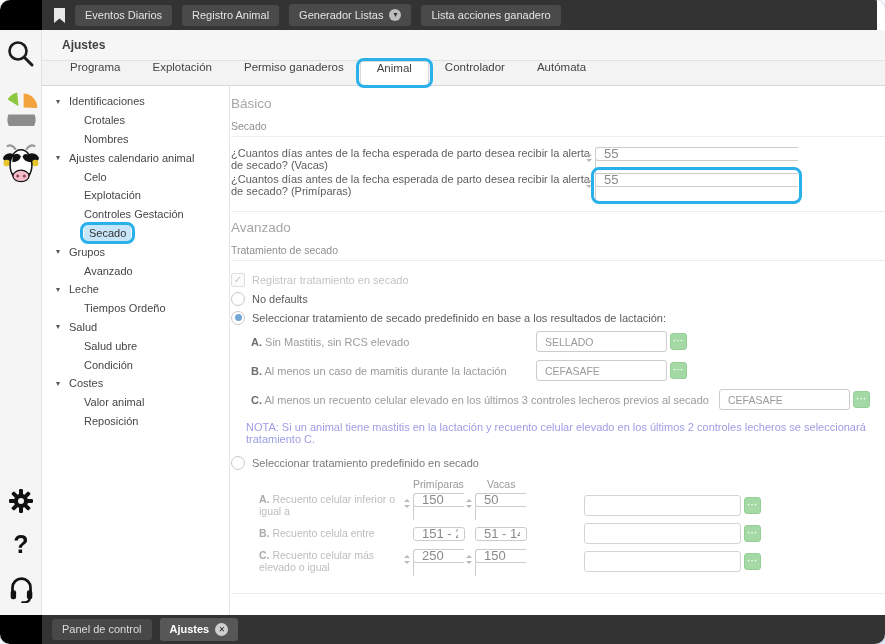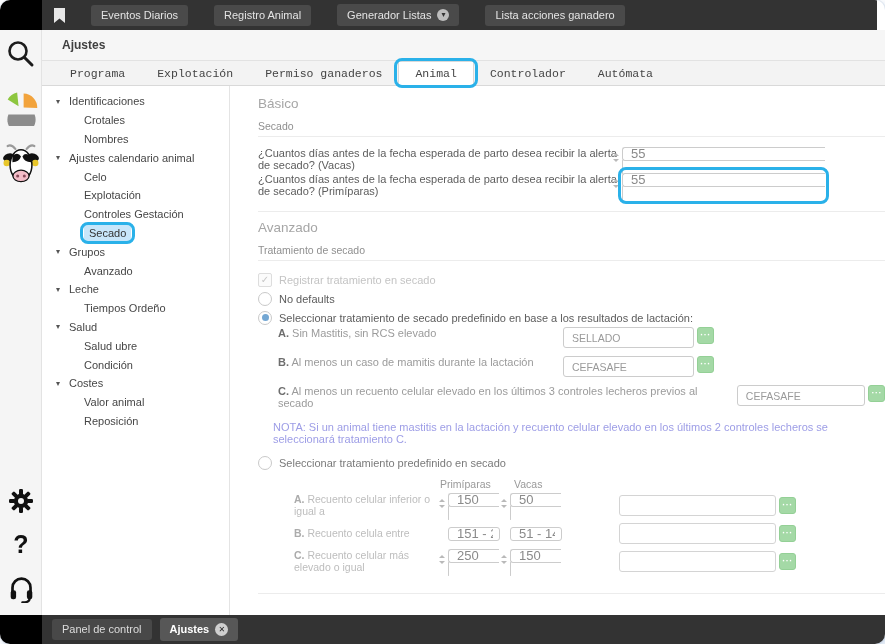--- a/index.html
+++ b/index.html
@@ -2,47 +2,47 @@
 <html><head>
 <meta charset="utf-8">
 <style>
   html,body{margin:0;padding:0;background:#fff;}
   body{font-family:"Liberation Sans",sans-serif;}
   .frame{position:relative;width:885px;height:644px;border-radius:10px;overflow:hidden;background:#fff;
          box-shadow:3px 4px 10px rgba(140,170,210,.45), 0 0 0 1px #eef1f5;}
   
   .corner-tl{position:absolute;left:0;top:0;width:42px;height:30px;background:#000;}
   .corner-bl{position:absolute;left:0;bottom:0;width:42px;height:29px;background:#000;}
-  .topbar{position:absolute;left:42px;top:0;right:8px;height:30px;background:#333;display:flex;align-items:center;gap:26px;padding-left:12px;box-sizing:border-box;}
+  .topbar{position:absolute;left:42px;top:0;right:8px;height:30px;background:#333;display:flex;align-items:center;gap:10px;padding-left:12px;box-sizing:border-box;}
   .tb-btn{background:#4a4a4a;color:#e4e4e4;font-size:11px;line-height:1;padding:5px 10px;border-radius:3px;display:flex;align-items:center;gap:6px;white-space:nowrap;}
   .chev-circle{width:12px;height:12px;border-radius:50%;background:#bdbdbd;color:#333;font-size:8px;line-height:12px;text-align:center;font-family:"DejaVu Sans",sans-serif;}
   .bottombar{position:absolute;left:42px;right:0;bottom:0;height:29px;background:#333;display:flex;align-items:center;gap:8px;padding-left:10px;box-sizing:border-box;}
   .bb-btn{background:#484848;color:#dcdcdc;font-size:11px;line-height:1;padding:5px 10px;border-radius:3px;display:flex;align-items:center;gap:6px;white-space:nowrap;}
   .bb-btn.active{background:#575757;color:#fff;font-weight:700;}
   .close-circle{width:13px;height:13px;border-radius:50%;background:#cfcfcf;color:#2a2a2a;font-size:8px;line-height:13px;text-align:center;font-family:"DejaVu Sans",sans-serif;}
   
   .rail{position:absolute;left:0;top:30px;bottom:29px;width:42px;background:#f5f5f5;border-right:1px solid #e3e3e3;box-sizing:border-box;}
   .rail .ric{position:absolute;left:0;width:42px;display:flex;justify-content:center;}
   .help-glyph{font-size:25px;font-weight:700;color:#111;}
   
   .hdr{position:absolute;left:42px;top:30px;right:0;height:31px;background:#f6f6f6;border-bottom:1px solid #e2e2e2;line-height:30px;padding-left:20px;font-size:12px;font-weight:700;color:#3f3f3f;box-sizing:border-box;}
   .tabstrip{position:absolute;left:42px;top:61px;right:0;height:25px;background:#f3f3f3;border-bottom:1px solid #d9d9d9;display:flex;align-items:stretch;padding-left:12px;font-size:11.5px;color:#444;box-sizing:border-box;}
-  .tab{padding:0 16px;display:flex;align-items:center;position:relative;font-family:Liberation Mono, monospace;}
+  .tab{padding:0 16px;display:flex;position:relative;}
   .tab.active{background:#fff;border:1px solid #d9d9d9;border-bottom:1px solid #fff;margin-bottom:-1px;}
   
   .ann{position:absolute;border:3px solid #2ab1e9;border-radius:8px;pointer-events:none;z-index:6;}
   
   .sidebar{position:absolute;left:42px;top:86px;width:188px;bottom:29px;background:#fff;border-right:1px solid #e4e4e4;box-sizing:border-box;padding-top:6px;font-size:11px;color:#464646;}
   .trow{height:18.8px;display:flex;align-items:center;padding-left:14px;}
   .trow .arr{width:13px;font-size:8px;color:#555;font-family:"DejaVu Sans",sans-serif;}
   .trow.child{padding-left:42px;}
   .sel-wrap{position:relative;display:inline-block;}
   .sel-label{background:#c8e6fa;padding:2px 5px;border-radius:2px;color:#333;}
   
-  .content{position:absolute;left:231px;top:86px;right:0;bottom:29px;background:#fff;box-sizing:border-box;padding:2px 0 0 27px;font-size:11px;color:#555;overflow:hidden;}
+  .content{position:absolute;left:231px;top:86px;right:0;bottom:29px;background:#fff;box-sizing:border-box;padding:2px 0 0 0;font-size:11px;color:#555;overflow:hidden;}
   .sec-title{font-size:13.5px;color:#a6a6a6;font-weight:400;margin:8px 0 9px 0;}
   .group-label{font-size:10.5px;color:#8f8f8f;padding-bottom:4px;border-bottom:1px solid #ececec;margin-bottom:9px;}
   .section{border-bottom:1px solid #ececec;}
   .section.basico{padding-bottom:13px;}
   .section.avanzado{padding-bottom:16px;}
   .q-row{display:flex;align-items:center;height:26px;}
   .q-label{width:364px;color:#5d5d5d;}
   .num-wrap{position:relative;display:inline-block;}
   .num-input{position:relative;width:55px;height:22px;border:1px solid #ccc;border-radius:3px;background:#fff;box-sizing:border-box;}
   .num-input input{border:none;outline:none;background:transparent;width:100%;height:100%;padding:0 16px 0 8px;font-size:13px;color:#8a8a8a;box-sizing:border-box;font-family:"Liberation Sans",sans-serif;}
@@ -51,33 +51,33 @@
   .spin .up{border-bottom:3px solid #b9b9b9;}
   .spin .dn{border-top:3px solid #b9b9b9;}
   
   .c-row{display:flex;align-items:center;gap:7px;height:19px;}
   .cbox{width:12px;height:12px;border:1px solid #ddd;border-radius:2px;background:#fbfbfb;color:#c6c6c6;font-size:10px;line-height:11px;text-align:center;font-family:"DejaVu Sans",sans-serif;}
   .radio{width:12px;height:12px;border:1px solid #c9c9c9;border-radius:50%;background:#fff;display:flex;align-items:center;justify-content:center;box-sizing:content-box;}
   .radio .dot{width:7px;height:7px;border-radius:50%;background:#74a7d3;}
   .lbl-disabled{color:#c4c4c4;text-align:center;}
   .lbl-normal{color:#5c5c5c;}
   
-  .opt-row{display:flex;height:29px;margin-left:20px;}
+  .opt-row{display:flex;align-items:center;height:29px;margin-left:20px;}
   .opt-label{width:285px;color:#9b9b9b;}
   .opt-label b{color:#6e6e6e;font-weight:700;}
   .dd-input{width:131px;height:21px;border:1px solid #ccc;border-radius:3px;background:#fff;box-sizing:border-box;}
   .dd-input input{border:none;outline:none;background:transparent;width:100%;height:100%;padding:0 8px;font-size:10.5px;color:#9a9a9a;box-sizing:border-box;font-family:"Liberation Sans",sans-serif;}
   .green-btn{width:17px;height:17px;margin-left:3px;border-radius:3px;background:#a4d9a6;border:1px solid #94d096;color:#fff;font-size:9px;line-height:15px;text-align:center;font-weight:700;letter-spacing:.5px;cursor:pointer;box-sizing:border-box;}
   .nota{color:#9d9de6;font-size:11px;margin:7px 0 8px 15px;}
   
   .tbl-head{display:flex;font-size:10.5px;color:#999;margin:6px 0 3px 20px;}
   .tbl-head .sp{width:162px;}
   .tbl-head .h1{width:58px;}
   .tbl-head .h2{width:58px;margin-left:16px;}
-  .t-row{display:flex;align-items:center;height:24px;margin:0 0 4px 36px;}
+  .t-row{display:flex;align-items:center;height:24px;margin:0 0 4px 28px;}
   .t-label{width:154px;font-size:10.5px;color:#bdbdbd;}
   .t-label b{color:#ababab;font-weight:700;}
   .t-num{width:50px;margin-right:12px;}
   .t-num .num-input{width:50px;}
   .t-num.plain .num-input input{padding-right:6px;}
   .t-treat{width:157px;height:21px;border:1px solid #d4d4d4;border-radius:3px;background:#fff;box-sizing:border-box;margin-left:47px;}
   .t-treat input{border:none;outline:none;background:transparent;width:100%;height:100%;padding:0 6px;font-size:10.5px;color:#a0a0a0;box-sizing:border-box;font-family:"Liberation Sans",sans-serif;}
 </style>
 </head>
 <body>

